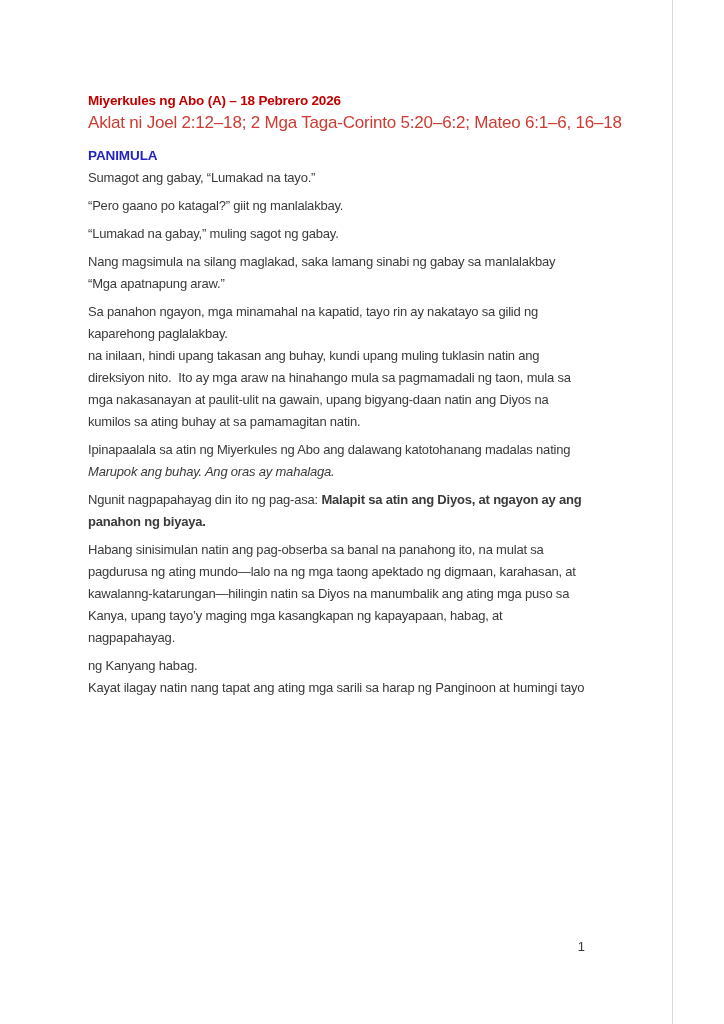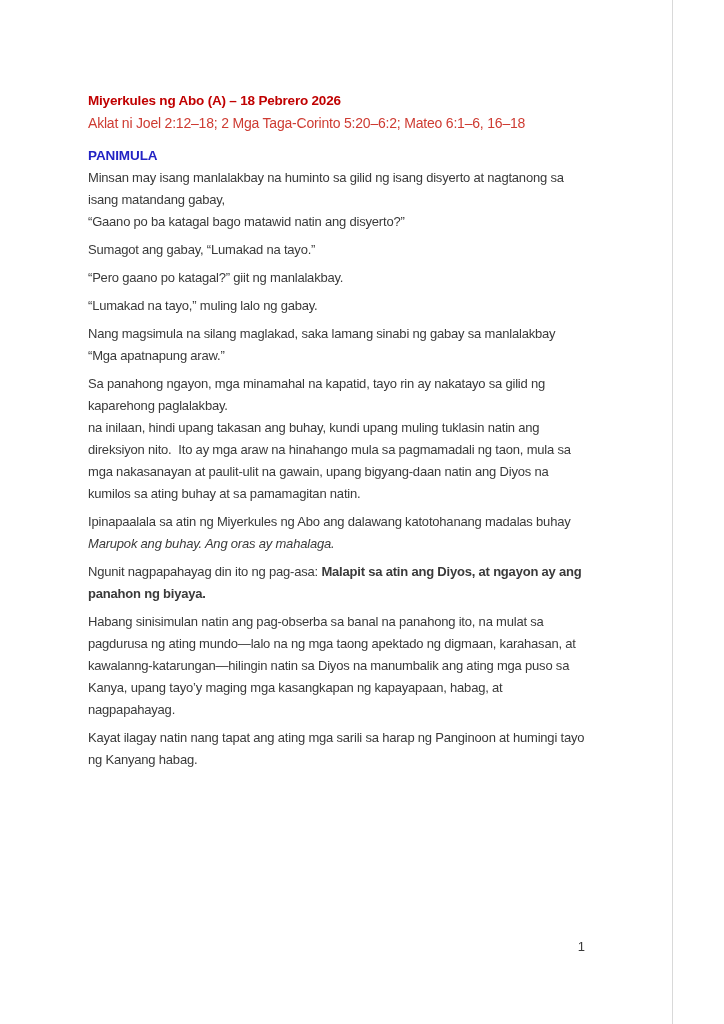--- a/index.html
+++ b/index.html
@@ -29,21 +29,21 @@
   }
   .doc-title{
     font-size:13.5px;
     font-weight:bold;
     letter-spacing:-0.2px;
     line-height:22px;
     color:var(--title-red);
     white-space:pre;
   }
   .doc-readings{
-    font-size:14px;
+    font-size:17px;
     letter-spacing:-0.2px;
     line-height:22px;
     color:var(--readings-red);
     white-space:pre;
     margin-bottom:11px;
   }
   .section-heading{
     font-size:13.5px;
     font-weight:bold;
     letter-spacing:-0.1px;
@@ -74,60 +74,55 @@
 </head>
 <body>
 
 <div class="page">
   <div class="content">
     <div class="doc-title">Miyerkules ng Abo (A) – 18 Pebrero 2026</div>
     <div class="doc-readings">Aklat ni Joel 2:12–18; 2 Mga Taga-Corinto 5:20–6:2; Mateo 6:1–6, 16–18</div>
     <div class="section-heading">PANIMULA</div>
     <div>
         <div class="paragraph">
-          <div class="line"><span>Minsan may isang manlalakbay na huminto sa gilid ng isang disyerto at nagtanong sa</span></div>
-          <div class="line"><span>isang matandang gabay,</span></div>
-          <div class="line"><span>“Gaano po ba katagal bago matawid natin ang disyerto?”</span></div>
-        </div>
-        <div class="paragraph">
           <div class="line"><span>Sumagot ang gabay, “Lumakad na tayo.”</span></div>
         </div>
         <div class="paragraph">
           <div class="line"><span>“Pero gaano po katagal?” giit ng manlalakbay.</span></div>
         </div>
         <div class="paragraph">
-          <div class="line"><span>“Lumakad na tayo,” muling lalo ng gabay.</span></div>
+          <div class="line"><span>“Lumakad na gabay,” muling sagot ng gabay.</span></div>
         </div>
         <div class="paragraph">
           <div class="line"><span>Nang magsimula na silang maglakad, saka lamang sinabi ng gabay sa manlalakbay</span></div>
           <div class="line"><span>“Mga apatnapung araw.”</span></div>
         </div>
         <div class="paragraph">
-          <div class="line"><span>Sa panahong ngayon, mga minamahal na kapatid, tayo rin ay nakatayo sa gilid ng</span></div>
+          <div class="line"><span>Sa panahon ngayon, mga minamahal na kapatid, tayo rin ay nakatayo sa gilid ng</span></div>
           <div class="line"><span>kaparehong paglalakbay.</span></div>
           <div class="line"><span>na inilaan, hindi upang takasan ang buhay, kundi upang muling tuklasin natin ang</span></div>
           <div class="line"><span>direksiyon nito.  Ito ay mga araw na hinahango mula sa pagmamadali ng taon, mula sa</span></div>
           <div class="line"><span>mga nakasanayan at paulit-ulit na gawain, upang bigyang-daan natin ang Diyos na</span></div>
           <div class="line"><span>kumilos sa ating buhay at sa pamamagitan natin.</span></div>
         </div>
         <div class="paragraph">
-          <div class="line"><span>Ipinapaalala sa atin ng Miyerkules ng Abo ang dalawang katotohanang madalas buhay</span></div>
+          <div class="line"><span>Ipinapaalala sa atin ng Miyerkules ng Abo ang dalawang katotohanang madalas nating</span></div>
           <div class="line"><span class="i">Marupok ang buhay. Ang oras ay mahalaga.</span></div>
         </div>
         <div class="paragraph">
           <div class="line"><span>Ngunit nagpapahayag din ito ng pag-asa: </span><span class="b">Malapit sa atin ang Diyos, at ngayon ay ang</span></div>
           <div class="line"><span class="b">panahon ng biyaya.</span></div>
         </div>
         <div class="paragraph">
           <div class="line"><span>Habang sinisimulan natin ang pag-obserba sa banal na panahong ito, na mulat sa</span></div>
           <div class="line"><span>pagdurusa ng ating mundo—lalo na ng mga taong apektado ng digmaan, karahasan, at</span></div>
           <div class="line"><span>kawalanng-katarungan—hilingin natin sa Diyos na manumbalik ang ating mga puso sa</span></div>
           <div class="line"><span>Kanya, upang tayo’y maging mga kasangkapan ng kapayapaan, habag, at</span></div>
           <div class="line"><span>nagpapahayag.</span></div>
         </div>
         <div class="paragraph">
+          <div class="line"><span>ng Kanyang habag.</span></div>
           <div class="line"><span>Kayat ilagay natin nang tapat ang ating mga sarili sa harap ng Panginoon at humingi tayo</span></div>
-          <div class="line"><span>ng Kanyang habag.</span></div>
         </div>
       </div>
   </div>
   <div class="page-number">1</div>
 </div>
 
 </body></html>

